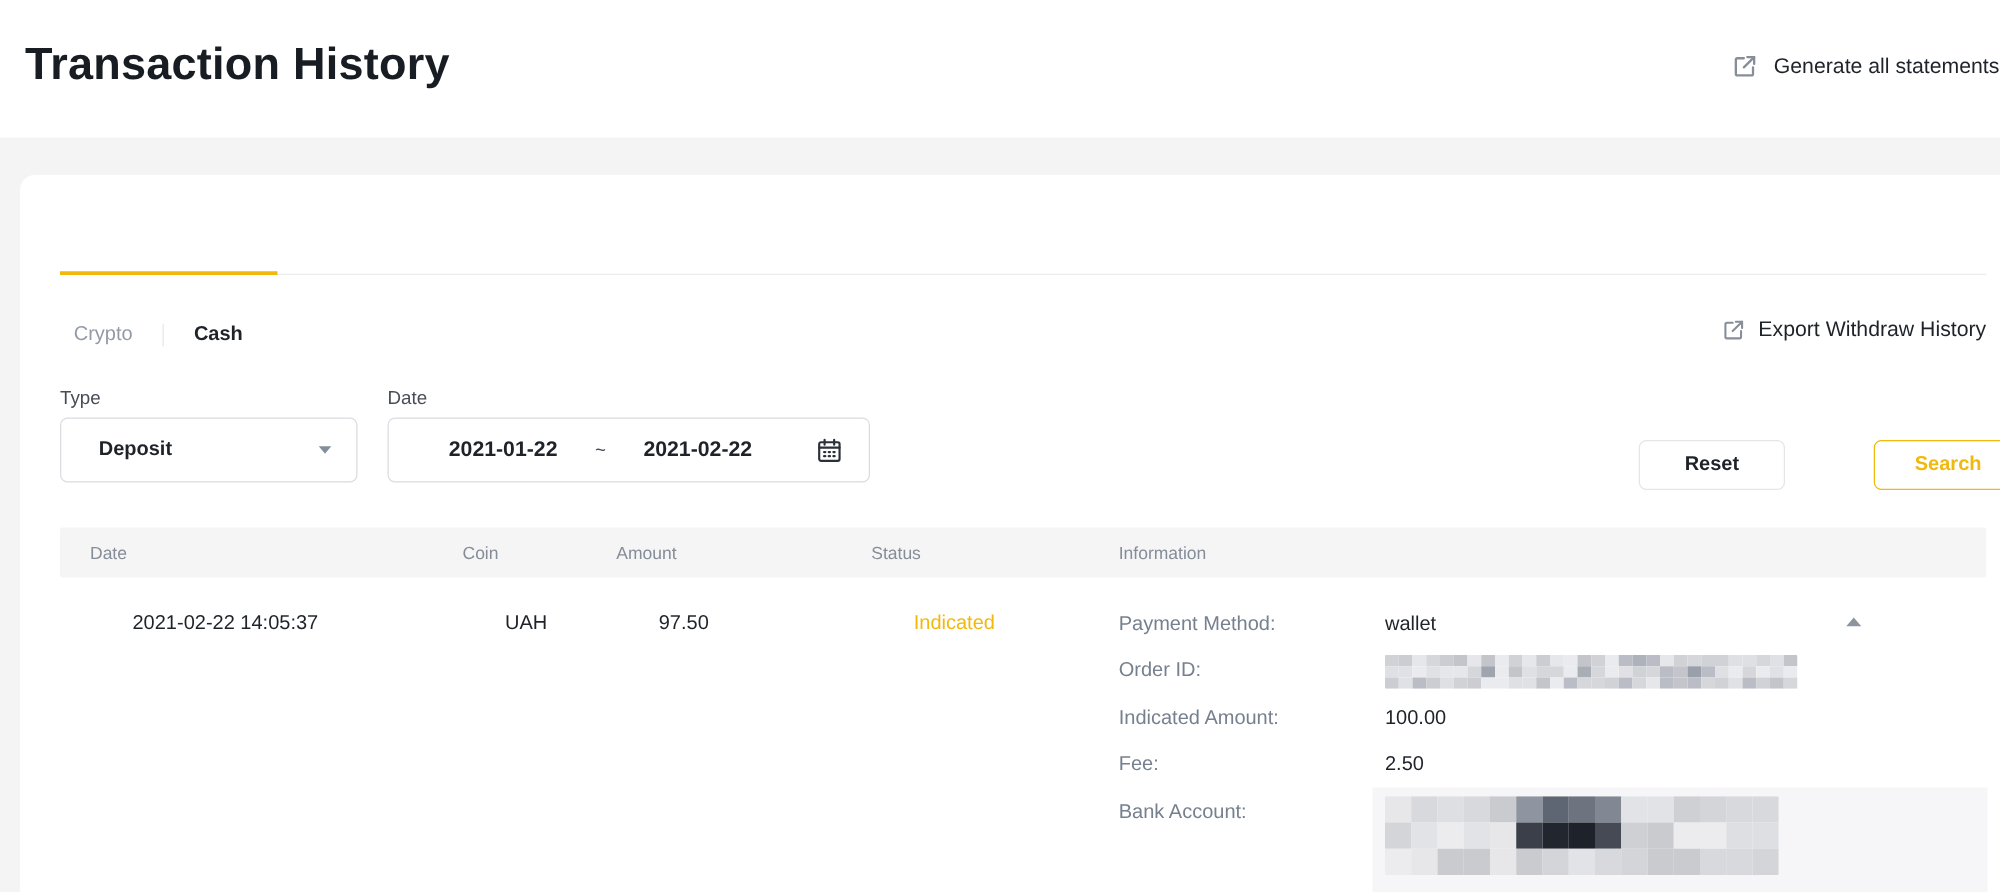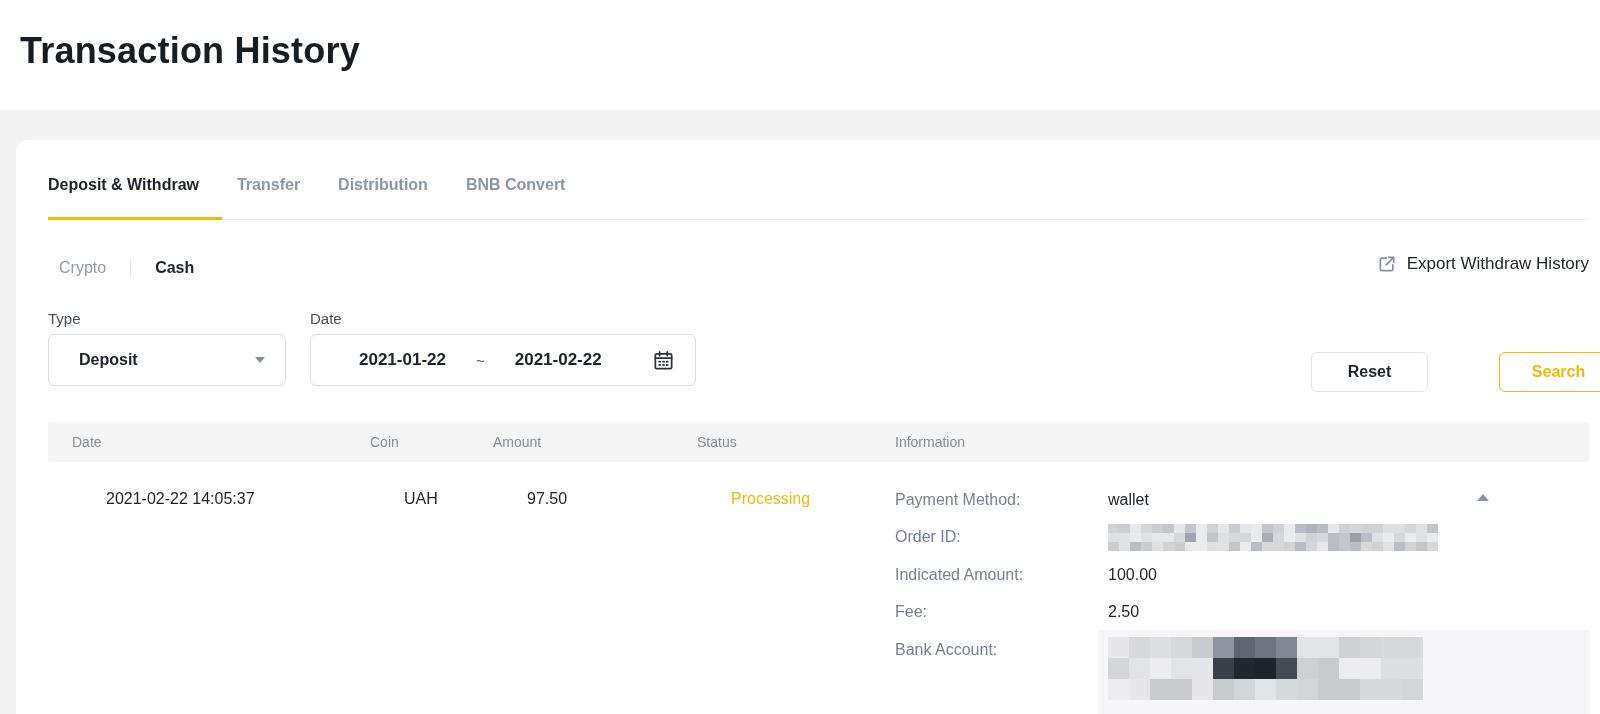--- a/index.html
+++ b/index.html
@@ -80,32 +80,36 @@
   .collapse{position:absolute;left:1461px;top:354px;width:0;height:0;cursor:pointer;
     border-left:6px solid transparent;border-right:6px solid transparent;border-bottom:7px solid #8d949e;}
 </style>
 </head>
 <body>
 
 <div class="stage">
 
   <header class="topbar">
     <h1 class="page-title">Transaction History</h1>
+    <div class="gen-link">
+      <span class="icon">
+        <svg width="22" height="22" viewBox="0 0 24 24" fill="none" stroke="currentColor" stroke-width="2" stroke-linecap="round" stroke-linejoin="round">
+          <path d="M11 5H5.5A1.5 1.5 0 0 0 4 6.5v12A1.5 1.5 0 0 0 5.5 20h12a1.5 1.5 0 0 0 1.5-1.5V13"></path>
+          <path d="M14 4h6v6"></path>
+            <path d="M20 4l-9 9"></path>
+        </svg>
+      </span>
+      <span class="lbl">Generate all statements</span>
+    </div>
   </header>
 
   <div class="page-band"></div>
 
   <section class="card">
 
-    <nav class="tabs">
-      <span class="tab active">Deposit &amp; Withdraw</span>
-      <span class="tab">Transfer</span>
-      <span class="tab">Distribution</span>
-      <span class="tab">BNB Convert</span>
-    </nav>
     <div class="tab-underline"></div>
     <div class="tab-divider"></div>
 
     <div class="subtabs">
       <span class="subtab">Crypto</span>
       <span class="vdiv"></span>
       <span class="subtab active">Cash</span>
     </div>
 
     <div class="export-link">
@@ -150,21 +154,21 @@
       <span class="hcell h-status">Status</span>
       <span class="hcell h-info">Information</span>
     </div>
 
     <div class="backdrop"></div>
 
     <div class="row">
       <span class="cell c-date">2021-02-22 14:05:37</span>
       <span class="cell c-coin">UAH</span>
       <span class="cell c-amount">97.50</span>
-      <span class="cell c-status">Processing</span>
+      <span class="cell c-status">Indicated</span>
 
       <div class="details">
         <div class="drow">
           <span class="dlabel">Payment Method:</span>
           <span class="dvalue">wallet</span>
         </div>
         <div class="drow">
           <span class="dlabel">Order ID:</span>
           <div class="mosaic" style="display: grid; grid-template-columns: repeat(30, 11px); grid-auto-rows: 9px; width: 330px; height: 27px;">
               <div style="background: rgb(208, 210, 214);"></div>

